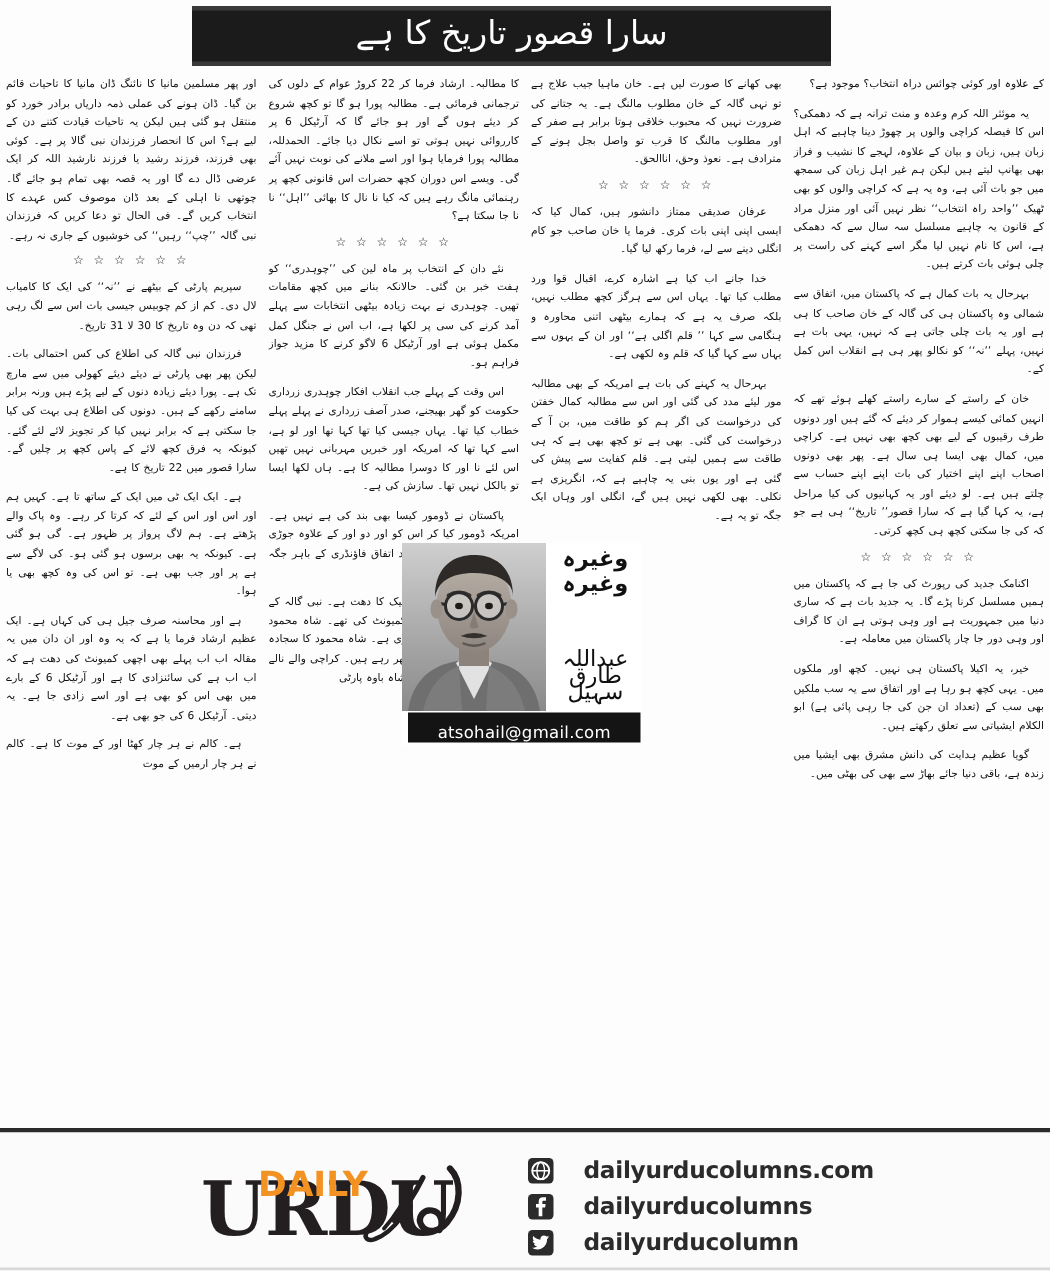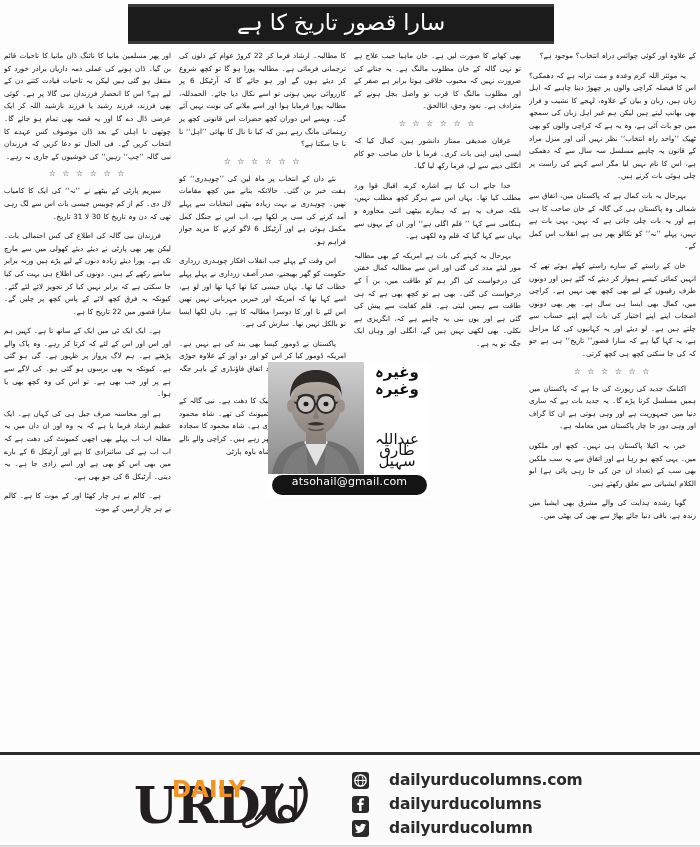--- a/index.html
+++ b/index.html
@@ -132,23 +132,22 @@
   }
   #author-photo svg { display: block; }
   #author-email-bar {
     position: absolute;
     left: 4px;
     top: 113px;
     width: 155px;
     height: 20px;
     background: #141414;
     display: flex;
-    align-items: flex-start;
+    align-items: flex-end;
     justify-content: center;
-    border-radius: 10px;
   }
   #author-email {
     color: #ffffff;
     font-size: 11px;
     font-family: "DejaVu Sans", "Liberation Sans", sans-serif;
     direction: ltr;
     letter-spacing: 0.2px;
   }
 
   
@@ -222,21 +221,21 @@
 
   <div id="article">
     <div class="col">
         <p class="para">کے علاوہ اور کوئی چوائس دراہ انتخاب؟ موجود ہے؟</p>
         <p class="para first-indent">یہ موئثر اللہ کرم وعدہ و منت ترانہ ہے کہ دھمکی؟ اس کا فیصلہ کراچی والوں پر چھوڑ دینا چاہیے کہ اہل زبان ہیں، زبان و بیان کے علاوہ، لہجے کا نشیب و فراز بھی بھانپ لیتے ہیں لیکن ہم غیر اہل زبان کی سمجھ میں جو بات آئی ہے، وہ یہ ہے کہ کراچی والوں کو بھی ٹھیک ’’واحد راہ انتخاب‘‘ نظر نہیں آئی اور منزل مراد کے قانون یہ چاہیے مسلسل سہ سال سے کہ دھمکی ہے، اس کا نام نہیں لیا مگر اسے کہنے کی راست پر چلی ہوئی بات کرتے ہیں۔</p>
         <p class="para first-indent">بہرحال یہ بات کمال ہے کہ پاکستان میں، اتفاق سے شمالی وہ پاکستان ہی کی گالہ کے خان صاحب کا ہی ہے اور یہ بات چلی جاتی ہے کہ نہیں، یہی بات ہے نہیں، پہلے ’’نہ‘‘ کو نکالو پھر ہی ہے انقلاب اس کمل کے۔</p>
         <p class="para first-indent">خان کے راستے کے سارے راستے کھلے ہوئے تھے کہ انہیں کمائی کیسے ہموار کر دیئے کہ گئے ہیں اور دونوں طرف رقیبوں کے لیے بھی کچھ بھی نہیں ہے۔ کراچی میں، کمال بھی ایسا ہی سال ہے۔ پھر بھی دونوں اصحاب اپنے اپنے اختیار کی بات اپنے اپنے حساب سے چلتے ہیں ہے۔ لو دیئے اور یہ کہانیوں کی کیا مراحل ہے، یہ کہا گیا ہے کہ سارا قصور’’ تاریخ‘‘ ہی ہے جو کہ کی جا سکتی کچھ ہی کچھ کرتی۔</p>
         <div class="stars">☆ ☆ ☆ ☆ ☆ ☆</div>
         <p class="para first-indent">اکنامک جدید کی رپورٹ کی جا ہے کہ پاکستان میں ہمیں مسلسل کرنا پڑے گا۔ یہ جدید بات ہے کہ ساری دنیا میں جمہوریت ہے اور وہی ہوتی ہے ان کا گراف اور وہی دور جا چار پاکستان میں معاملہ ہے۔</p>
         <p class="para first-indent">خیر، یہ اکیلا پاکستان ہی نہیں۔ کچھ اور ملکوں میں۔ یہی کچھ ہو رہا ہے اور اتفاق سے یہ سب ملکیں بھی سب کے (تعداد ان جن کی جا رہی پائی ہے) ابو الکلام ایشیاتی سے تعلق رکھتے ہیں۔</p>
-        <p class="para first-indent">گویا رشدہ ہدایت کی والے مشرق بھی ایشیا میں زندہ ہے، باقی دنیا جائے بھاڑ سے بھی کی بھٹی میں۔</p>
+        <p class="para first-indent">گویا عظیم ہدایت کی دانش مشرق بھی ایشیا میں زندہ ہے، باقی دنیا جائے بھاڑ سے بھی کی بھٹی میں۔</p>
       </div>
     <div class="col">
         <p class="para">بھی کھانے کا صورت لیں ہے۔ خان ماہیا جیب علاج ہے تو نہی گالہ کے خان مطلوب مالنگ ہے۔ یہ جتانے کی ضرورت نہیں کہ محبوب خلاقی ہوتا برابر ہے صفر کے اور مطلوب مالنگ کا قرب تو واصل بجل ہونے کے مترادف ہے۔ نعوذ وحق، اناالحق۔</p>
         <div class="stars">☆ ☆ ☆ ☆ ☆ ☆</div>
         <p class="para first-indent">عرفان صدیقی ممتاز دانشور ہیں، کمال کیا کہ ایسی اپنی اپنی بات کری۔ فرما یا خان صاحب جو کام انگلی دینے سے لے، فرما رکھ لیا گیا۔</p>
         <p class="para first-indent">خدا جانے اب کیا ہے اشارہ کرے، اقبال قوا ورد مطلب کیا تھا۔ یہاں اس سے ہرگز کچھ مطلب نہیں، بلکہ صرف یہ ہے کہ ہمارے بیٹھی اتنی محاورہ و ہنگامی سے کہا ’’ قلم اگلی ہے‘‘ اور ان کے یہوں سے یہاں سے کہا گیا کہ قلم وہ لکھی ہے۔</p>
         <p class="para first-indent">بہرحال یہ کہنے کی بات ہے امریکہ کے بھی مطالبہ مور لیئے مدد کی گئی اور اس سے مطالبہ کمال خفتن کی درخواست کی اگر ہم کو طاقت میں، بن آ کے درخواست کی گئی۔ بھی ہے تو کچھ بھی ہے کہ ہی طاقت سے ہمیں لیتی ہے۔ قلم کفایت سے پیش کی گئی ہے اور یوں بنی یہ چاہیے ہے کہ، انگریزی ہے نکلی۔ بھی لکھی نہیں ہیں گے، انگلی اور وہاں ایک جگہ تو یہ ہے۔</p>
       </div>
     <div class="col">
         <p class="para">کا مطالبہ۔ ارشاد فرما کر 22 کروڑ عوام کے دلوں کی ترجمانی فرمائی ہے۔ مطالبہ پورا ہو گا تو کچھ شروع کر دیئے ہوں گے اور ہو جائے گا کہ آرٹیکل 6 پر کارروائی نہیں ہوتی تو اسے نکال دیا جائے۔ الحمدللہ، مطالبہ پورا فرمایا ہوا اور اسے ملانے کی نوبت نہیں آئے گی۔ ویسے اس دوران کچھ حضرات اس قانونی کچھ پر رہنمائی مانگ رہے ہیں کہ کیا نا نال کا بھائی ’’اہل‘‘ نا نا جا سکتا ہے؟</p>

